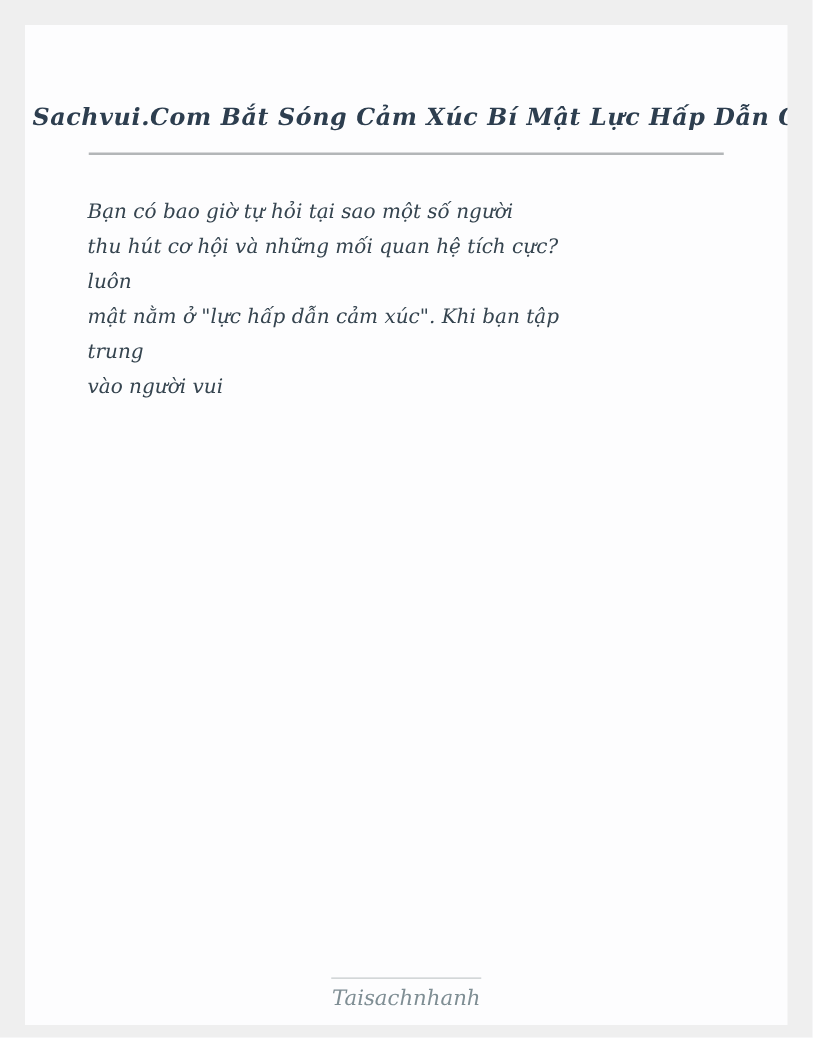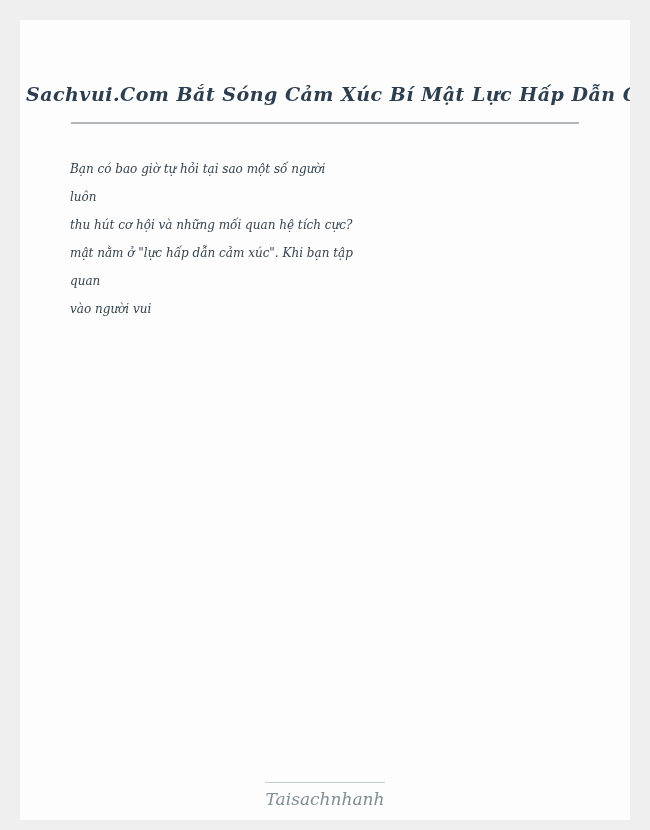--- a/index.html
+++ b/index.html
@@ -41,21 +41,21 @@
     display: block;
     width: 508px;
     margin: 10px auto 0 auto;
     border: none;
     border-top: 2px solid #b3b6b8;
     height: 0;
   }
   .body-text {
     margin: 31px 30px 0 50px;
     font-style: italic;
-    font-size: 12px;
+    font-size: 16px;
     line-height: 28px;
     color: #35444f;
   }
   .body-line {
     white-space: nowrap;
   }
   .footer {
     position: absolute;
     left: 0;
     right: 0;
@@ -84,24 +84,24 @@
 <div class="page">
 
   <div class="header-title">
     <span>ệu đầu: Sachvui.Com Bắt Sóng Cảm Xúc Bí Mật Lực Hấp Dẫn Ori Braf</span>
   </div>
 
   <hr class="header-rule">
 
   <div class="body-text">
     <div class="body-line">Bạn có bao giờ tự hỏi tại sao một số người</div>
+    <div class="body-line">thu hút cơ hội và những mối quan hệ tích cực?</div>
     <div class="body-line">luôn</div>
-    <div class="body-line">thu hút cơ hội và những mối quan hệ tích cực?</div>
     <div class="body-line">mật nằm ở "lực hấp dẫn cảm xúc". Khi bạn tập</div>
-    <div class="body-line">quan</div>
+    <div class="body-line">trung</div>
     <div class="body-line">vào người vui</div>
   </div>
 
   <div class="footer">
     <hr class="footer-rule">
     <div class="footer-sig">Taisachnhanh</div>
   </div>
 
 </div>
 

